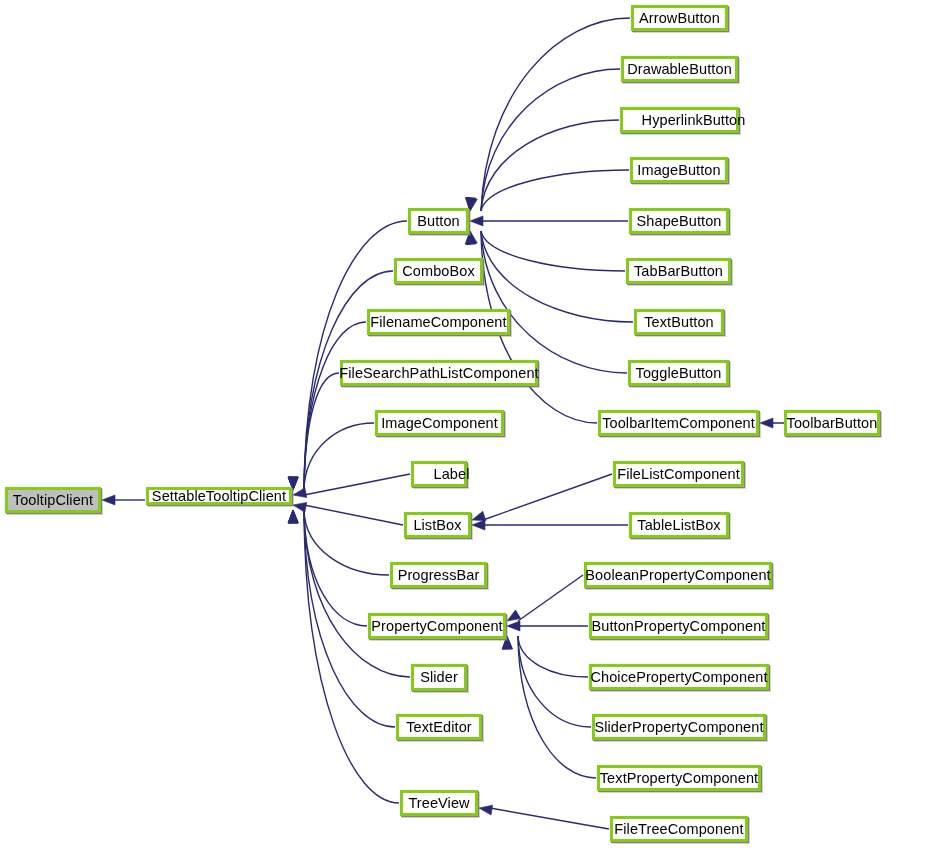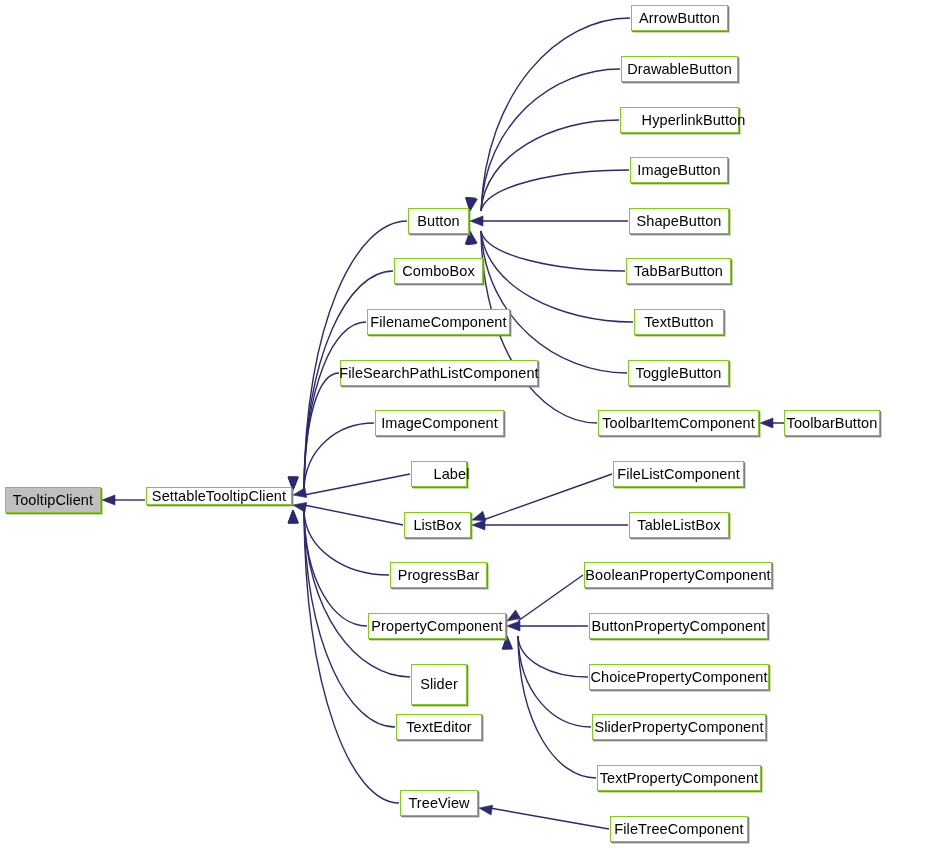--- a/index.html
+++ b/index.html
@@ -22,21 +22,21 @@
     position: absolute;
     left: 0;
     top: 0;
     width: 927px;
     height: 848px;
     pointer-events: none;
   }
   .node-box {
     position: absolute;
     box-sizing: border-box;
-    border: 1px solid #84cc16;
+    border: 3px solid #84cc16;
     background: #ffffff;
     color: #000000;
     font-size: 14.5px;
     line-height: 1;
     display: flex;
     align-items: center;
     justify-content: center;
     white-space: nowrap;
     box-shadow: 1px 1px 0 0 #808080, 2px 2px 0 0 rgba(128,128,128,0.35);
     letter-spacing: 0.1px;
@@ -145,21 +145,21 @@
       </div>
       <div class="node-box" style="left: 404px; top: 512px; width: 67px; height: 26px;">
         <span class="node-label">ListBox</span>
       </div>
       <div class="node-box" style="left: 390px; top: 562px; width: 97px; height: 26px;">
         <span class="node-label">ProgressBar</span>
       </div>
       <div class="node-box" style="left: 368px; top: 613px; width: 138px; height: 26px;">
         <span class="node-label">PropertyComponent</span>
       </div>
-      <div class="node-box" style="left: 411px; top: 664px; width: 56px; height: 41px;">
+      <div class="node-box" style="left: 411px; top: 664px; width: 56px; height: 27px;">
         <span class="node-label">Slider</span>
       </div>
       <div class="node-box" style="left: 396px; top: 714px; width: 86px; height: 26px;">
         <span class="node-label">TextEditor</span>
       </div>
       <div class="node-box" style="left: 400px; top: 790px; width: 78px; height: 26px;">
         <span class="node-label">TreeView</span>
       </div>
       <div class="node-box" style="left: 631px; top: 5px; width: 97px; height: 26px;">
         <span class="node-label">ArrowButton</span>

